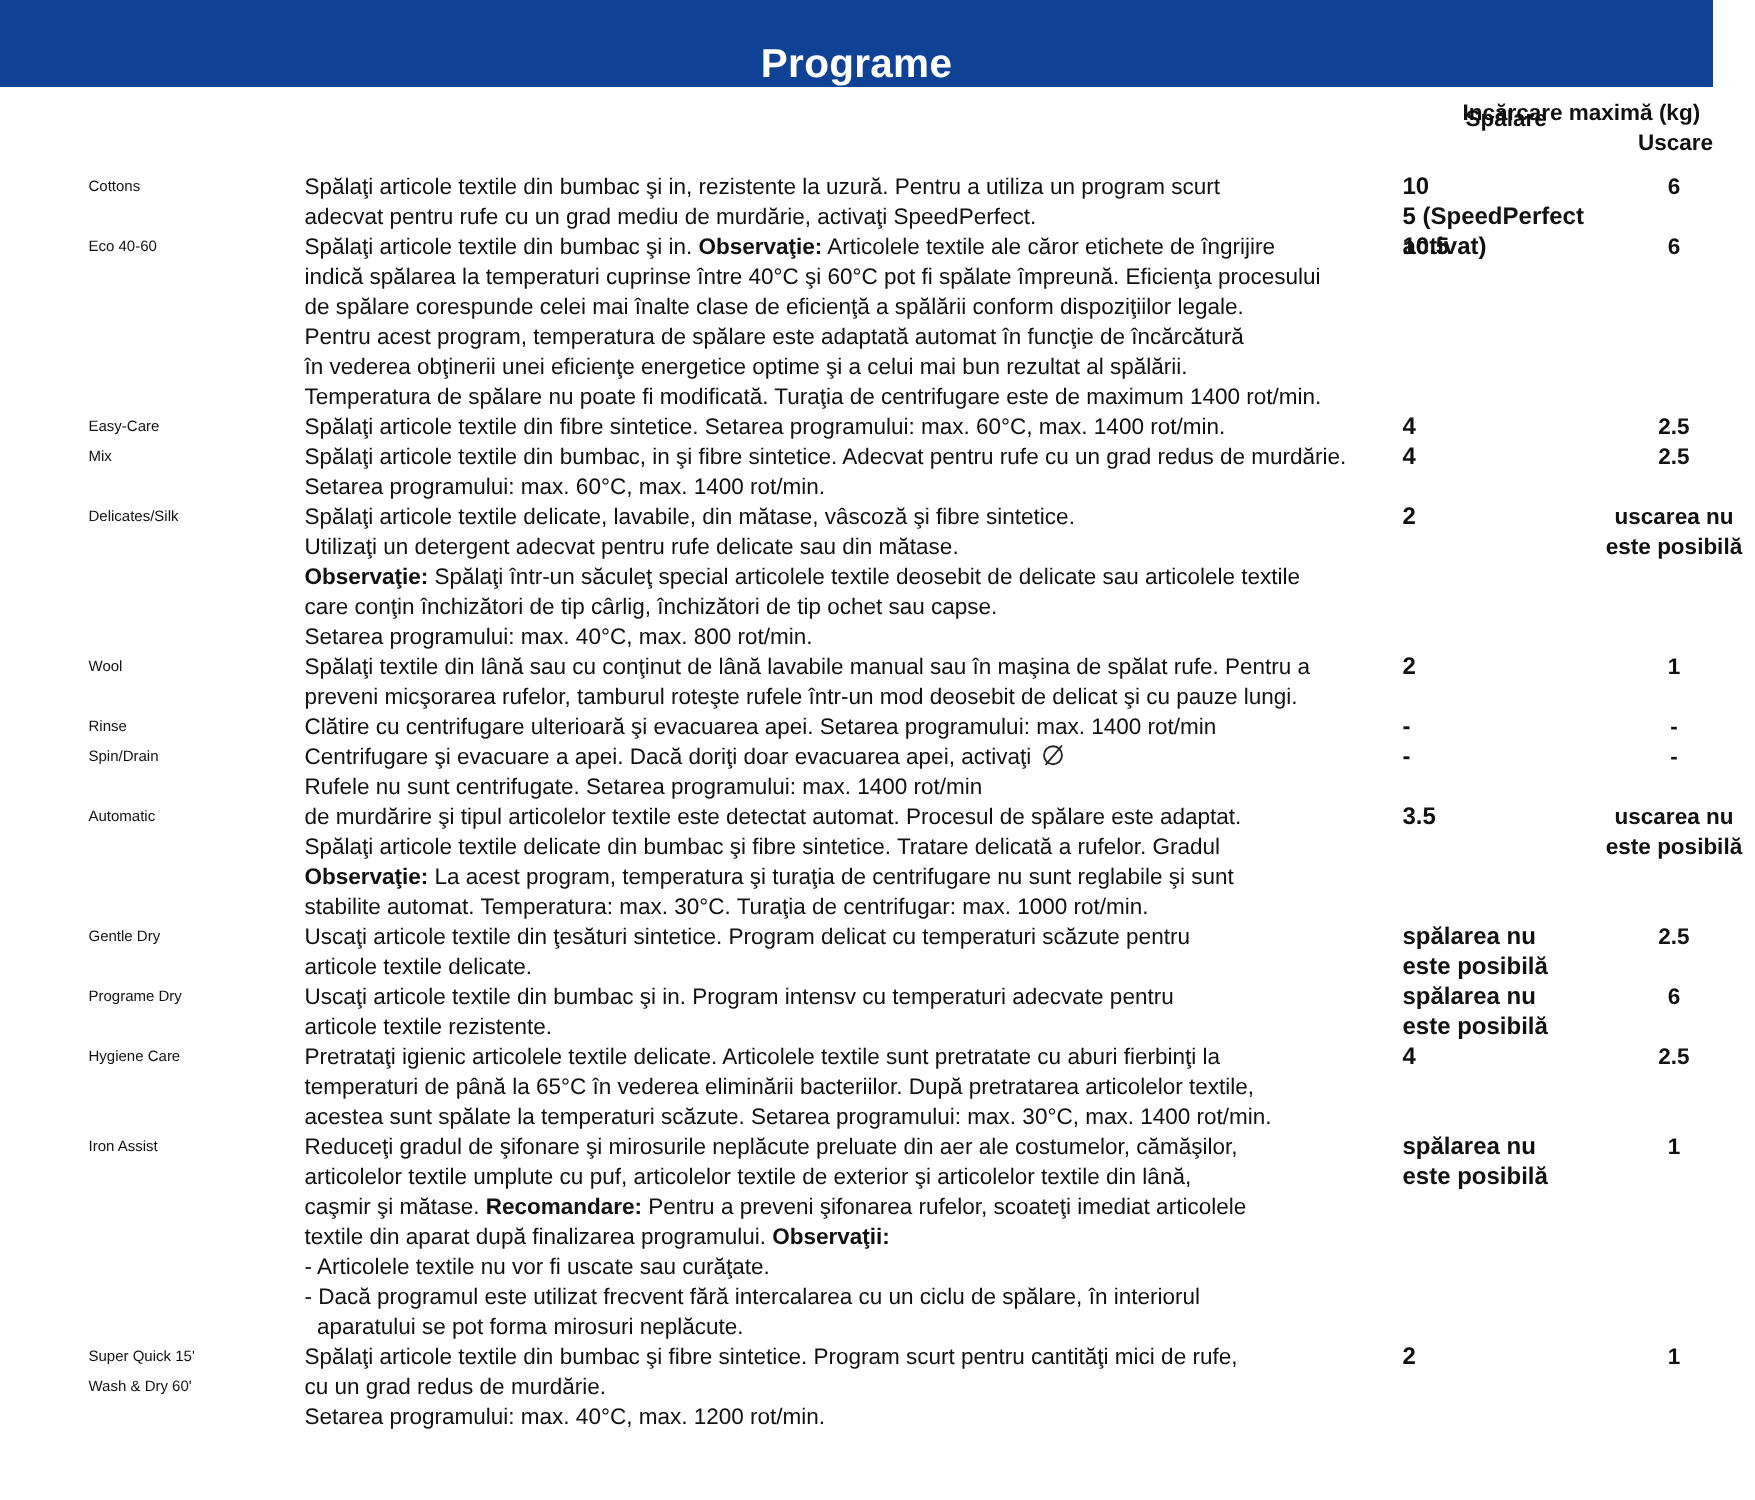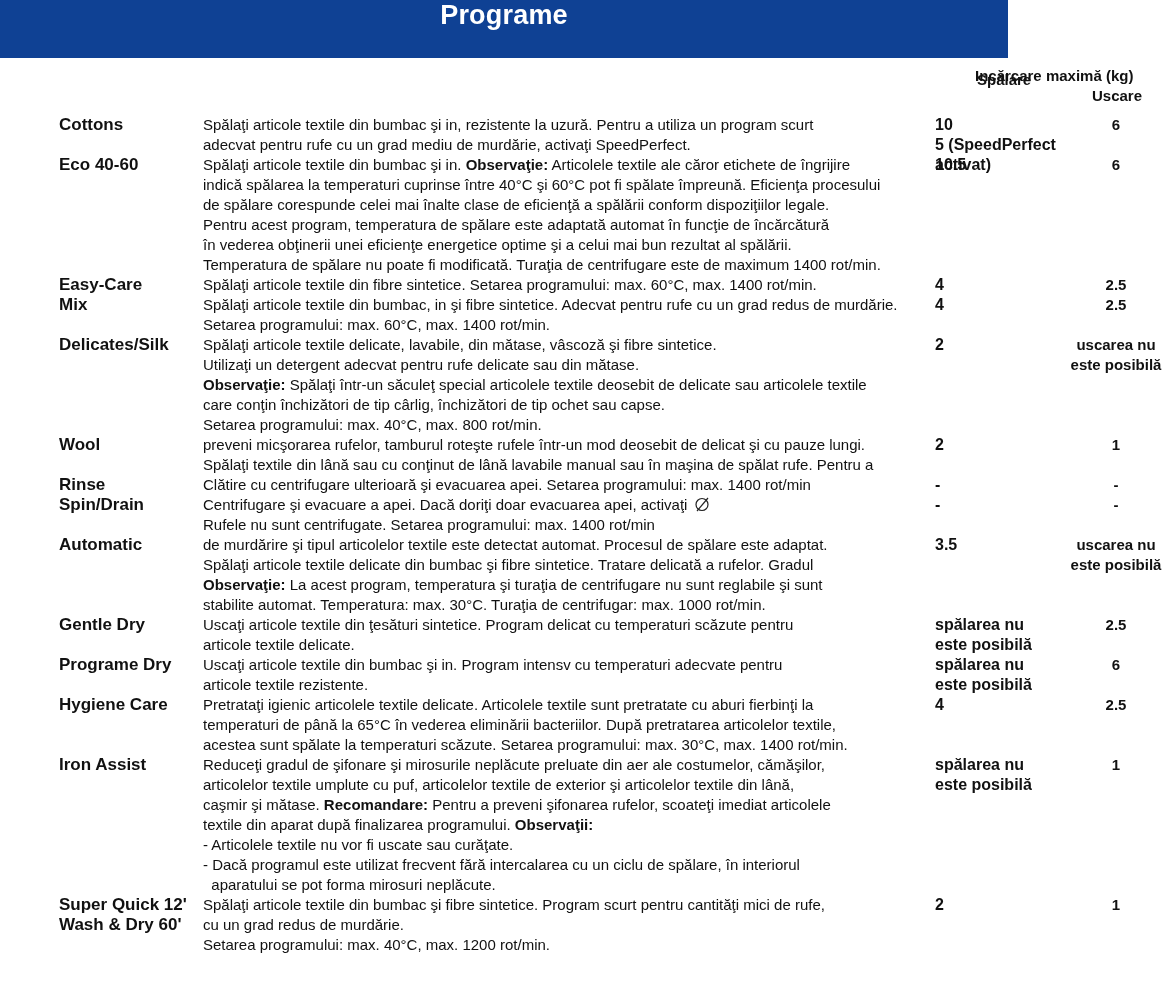--- a/index.html
+++ b/index.html
@@ -1,28 +1,28 @@
 <!DOCTYPE html>
 <html><head>
 <meta charset="utf-8">
 <style>
   html, body { margin: 0; padding: 0; background: #ffffff; }
   body { width: 1170px; height: 1000px; overflow: hidden; position: relative;
          font-family: "Liberation Sans", sans-serif; color: #111; }
-  .banner { position: absolute; left: 0; top: 0; width: 1008px; height: 58px;
-            background: #0f4194; display: flex; align-items: flex-start; justify-content: center; }
+  .banner { position: absolute; left: 0; top: 0; width: 1142px; height: 58px;
+            background: #0f4194; display: flex; align-items: flex-end; justify-content: center; }
   .banner h1 { margin: 0; color: #fff; font-size: 27px; font-weight: bold; letter-spacing: 0.2px; }
   .colhead { position: absolute; top: 67px; left: 960px; width: 210px; font-size: 15px; font-weight: bold; }
   .colhead .main { position: absolute; left: 15px; top: 0; white-space: nowrap; }
   .colhead .wash { position: absolute; left: 17px; top: 4px; }
   .colhead .dry { position: absolute; left: 132px; top: 20px; }
 
   .rows { position: absolute; left: 0; top: 115px; width: 1170px; }
   .row { position: relative; }
-  .name { position: absolute; left: 59px; width: 140px; font-size: 17px; font-weight: bold; line-height: 20px; white-space: nowrap; }
+  .name { position: absolute; left: 59px; width: 140px; font-size: 10px; font-weight: normal; line-height: 20px; white-space: nowrap; }
   .desc { margin-left: 203px; width: 780px; font-size: 15px; line-height: 20px; white-space: nowrap; }
   .desc b { font-weight: bold; text-align: right; }
   .w { position: absolute; left: 935px; width: 145px; text-align: left; font-size: 16px; font-weight: bold; line-height: 20px; }
   .d { position: absolute; left: 1054px; width: 124px; text-align: center; font-size: 15px; font-weight: bold; line-height: 20px; }
   .line { display: block; height: 20px; }
   .drain-icon { display: inline-block; width: 16px; height: 16px; vertical-align: -2px; margin-left: 2px; }
 </style>
 </head>
 <body>
 
@@ -125,22 +125,22 @@
       <div class="name">
         <span class="line">Wool</span>
       </div>
       <div class="w">
         <span class="line">2</span>
       </div>
       <div class="d">
         <span class="line">1</span>
       </div>
       <div class="desc">
+        <span class="line"><span>Spălaţi textile din lână sau cu conţinut de lână lavabile manual sau în maşina de spălat rufe. Pentru a</span></span>
         <span class="line"><span>preveni micşorarea rufelor, tamburul roteşte rufele într-un mod deosebit de delicat şi cu pauze lungi.</span></span>
-        <span class="line"><span>Spălaţi textile din lână sau cu conţinut de lână lavabile manual sau în maşina de spălat rufe. Pentru a</span></span>
       </div>
     </div>
     <div class="row">
       <div class="name">
         <span class="line">Rinse</span>
       </div>
       <div class="w">
         <span class="line">-</span>
       </div>
       <div class="d">
@@ -250,21 +250,21 @@
         <span class="line"><span>articolelor textile umplute cu puf, articolelor textile de exterior şi articolelor textile din lână,</span></span>
         <span class="line"><span>caşmir şi mătase. </span><b>Recomandare:</b><span> Pentru a preveni şifonarea rufelor, scoateţi imediat articolele</span></span>
         <span class="line"><span>textile din aparat după finalizarea programului. </span><b>Observaţii:</b></span>
         <span class="line"><span>- Articolele textile nu vor fi uscate sau curăţate.</span></span>
         <span class="line"><span>- Dacă programul este utilizat frecvent fără intercalarea cu un ciclu de spălare, în interiorul</span></span>
         <span class="line"><span style="white-space: pre;">  aparatului se pot forma mirosuri neplăcute.</span></span>
       </div>
     </div>
     <div class="row">
       <div class="name">
-        <span class="line">Super Quick 12'</span>
+        <span class="line">Super Quick 15'</span>
         <span class="line">Wash &amp; Dry 60'</span>
       </div>
       <div class="w">
         <span class="line">2</span>
       </div>
       <div class="d">
         <span class="line">1</span>
       </div>
       <div class="desc">
         <span class="line"><span>Spălaţi articole textile din bumbac şi fibre sintetice. Program scurt pentru cantităţi mici de rufe,</span></span>

